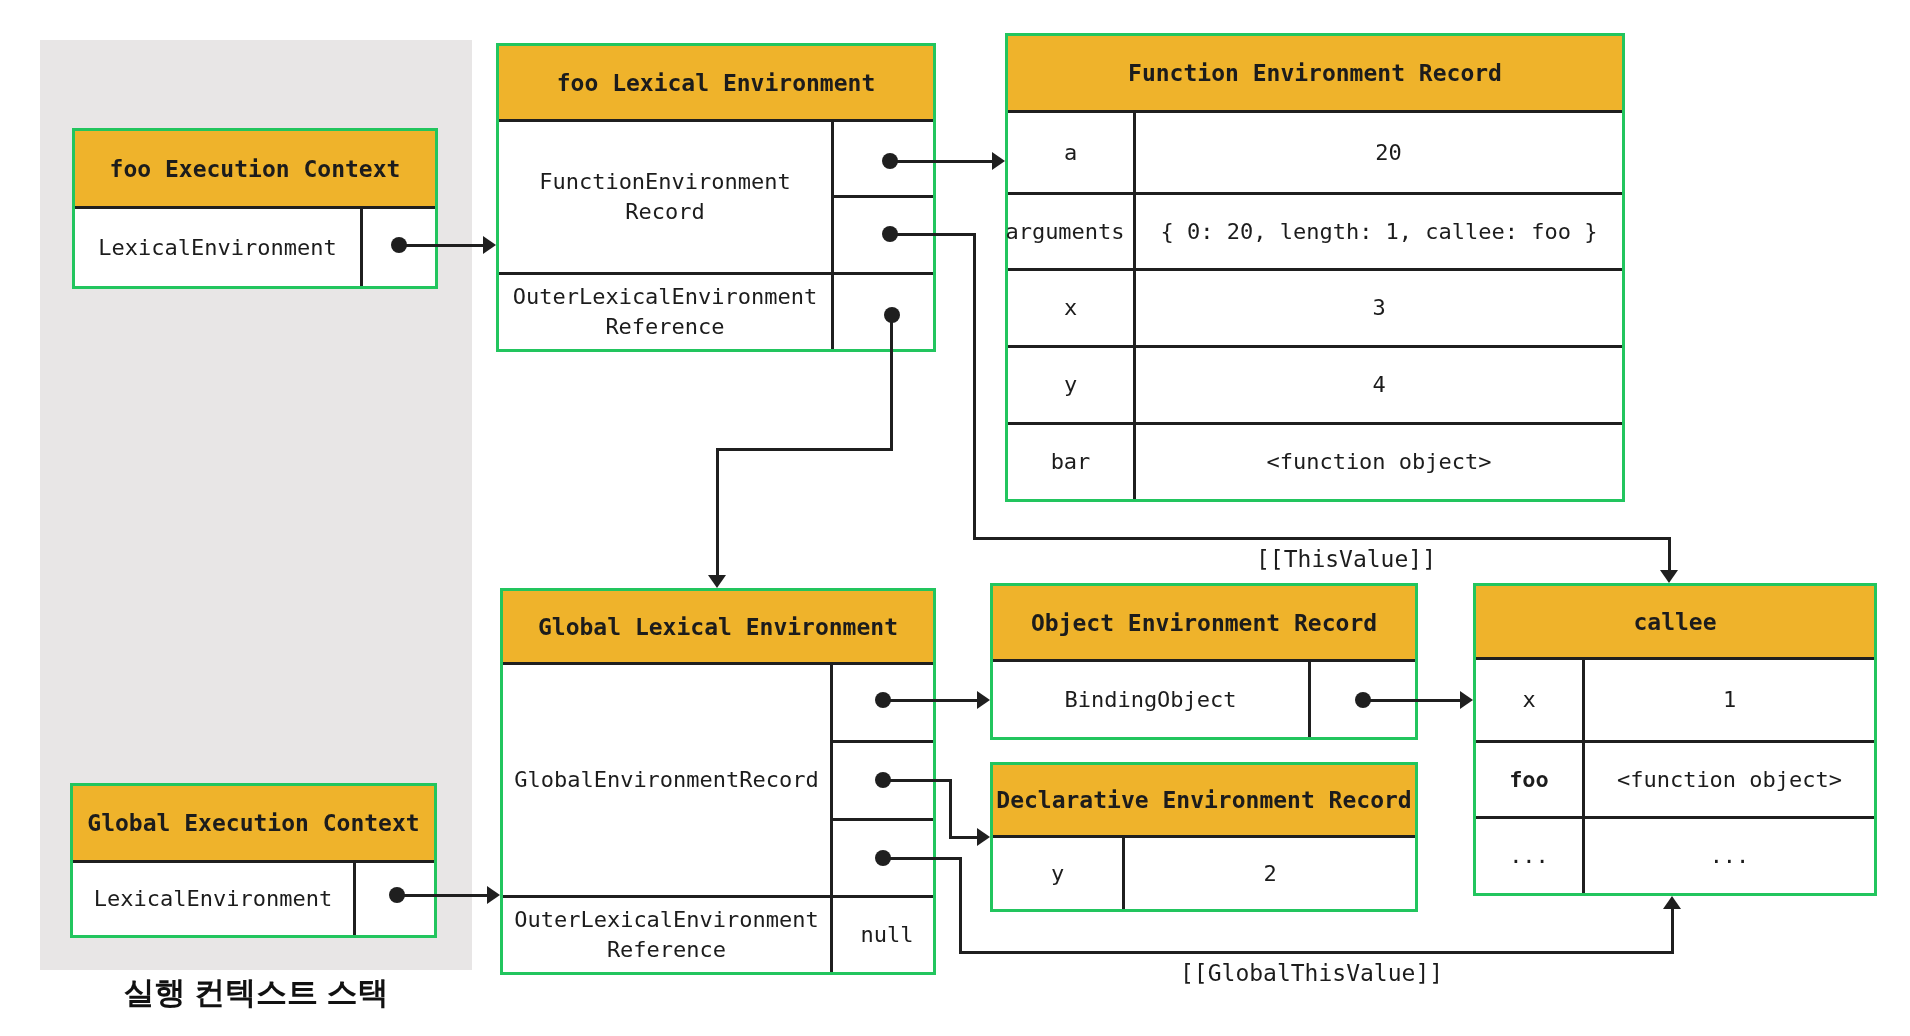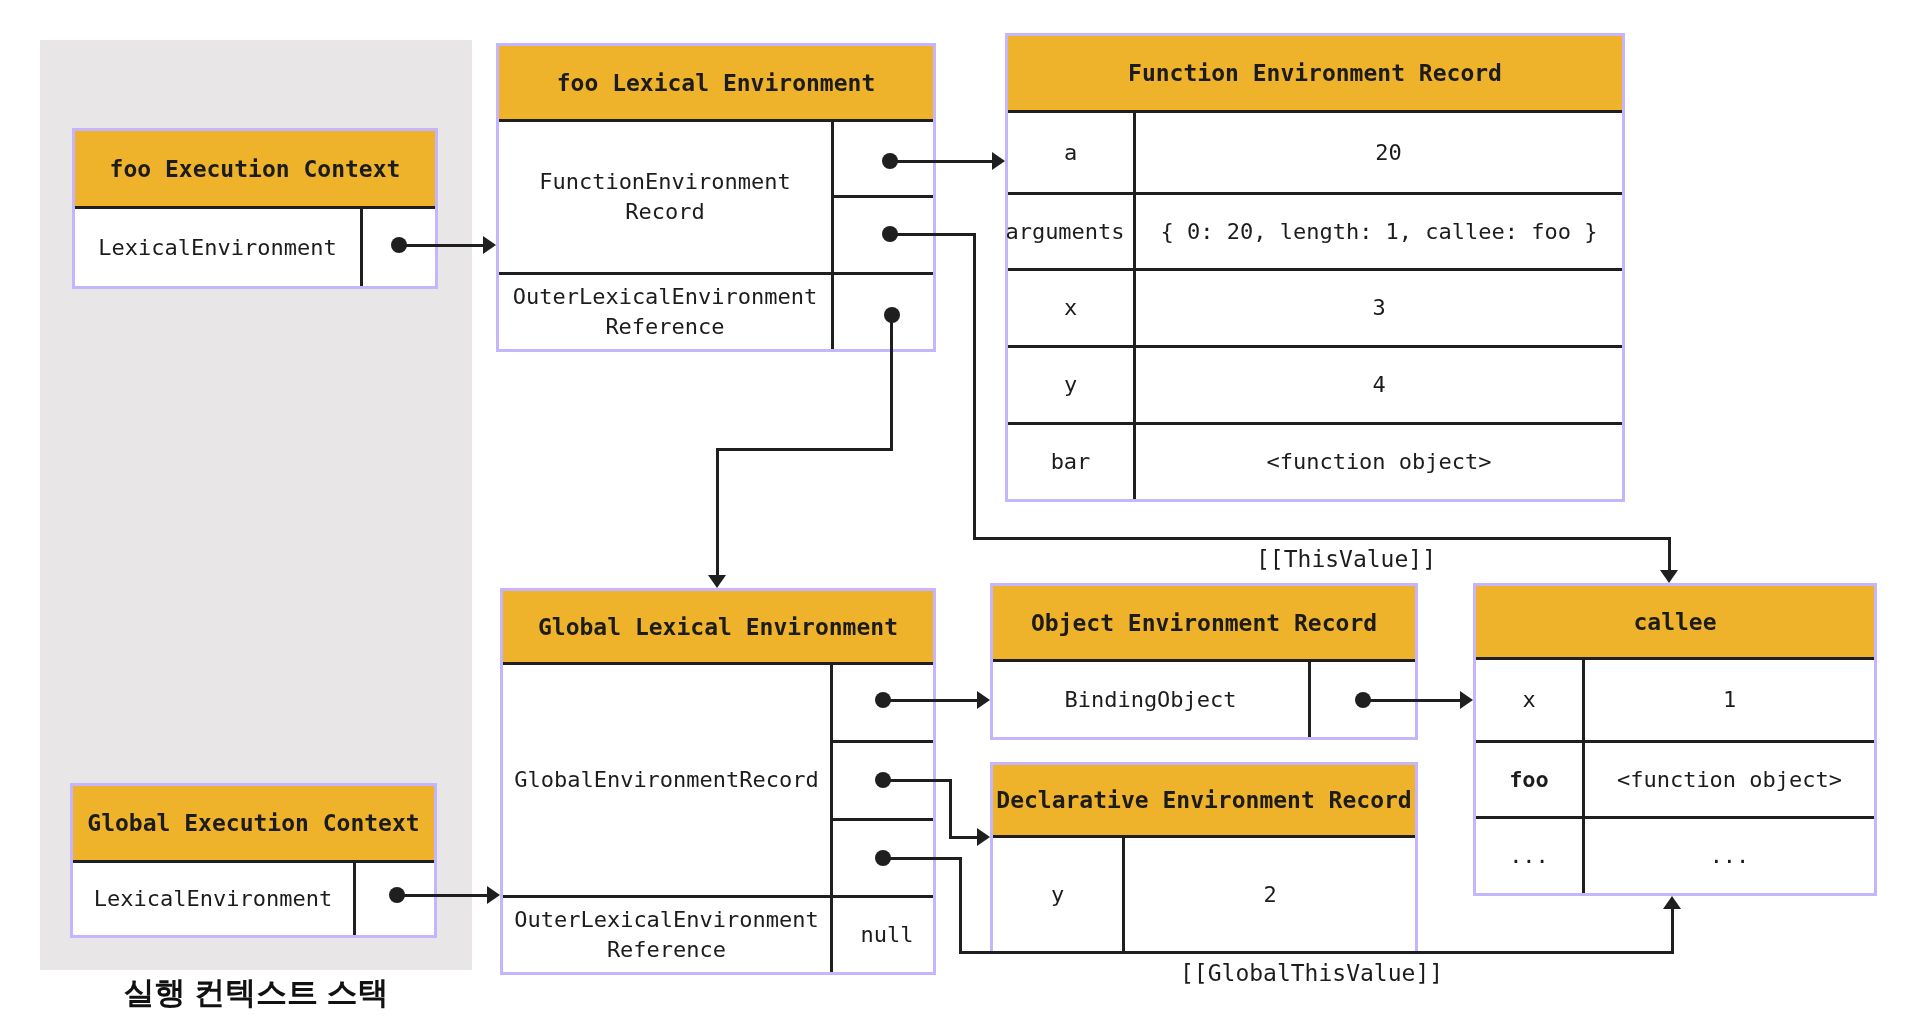--- a/index.html
+++ b/index.html
@@ -1,19 +1,19 @@
 <!DOCTYPE html>
 <html><head>
 <meta charset="utf-8">
 <style>
   html,body{margin:0;padding:0;background:#fff;}
   #stage{position:relative;width:1910px;height:1036px;background:#fff;overflow:hidden;
          font-family:"DejaVu Sans Mono","Liberation Mono",monospace;color:#1c1c1c;}
   .panel{position:absolute;background:#e8e6e6;}
-  .box{position:absolute;background:#fff;border:3px solid #c4b5fd;box-sizing:border-box;}
+  .box{position:absolute;background:#fff;border:3px solid #22c55e;box-sizing:border-box;}
   .bhead{position:absolute;left:0;right:0;top:0;background:#efb32b;border-bottom:3px solid #1f1f1f;
          box-sizing:border-box;display:flex;align-items:center;justify-content:center;
          font-weight:700;font-size:23px;letter-spacing:0;}
   .cell{position:absolute;display:flex;align-items:center;justify-content:center;
         text-align:center;font-size:22px;white-space:pre-line;line-height:1.35;}
   .hline,.vline{position:absolute;background:#1f1f1f;}
   .hline{height:3px;} .vline{width:3px;}
   .dot{position:absolute;width:16px;height:16px;border-radius:50%;background:#1f1f1f;}
   .arrR{position:absolute;width:0;height:0;border-top:9px solid transparent;
         border-bottom:9px solid transparent;border-left:13px solid #1f1f1f;}
@@ -81,21 +81,21 @@
     <div class="vline" style="left:327px;top:307px;height:74px;"></div>
     <div class="cell" style="left:346px;top:307px;width:76px;height:74px;">null</div>
   </div>
 
   <div class="box" style="left:990px;top:583px;width:428px;height:157px;">
     <div class="bhead" style="height:76px;">Object Environment Record</div>
     <div class="cell" style="left:0;top:76px;width:315px;bottom:0;">BindingObject</div>
     <div class="vline" style="left:315px;top:76px;bottom:0;"></div>
   </div>
 
-  <div class="box" style="left:990px;top:762px;width:428px;height:192px;">
+  <div class="box" style="left:990px;top:762px;width:428px;height:150px;">
     <div class="bhead" style="height:73px;">Declarative Environment Record</div>
     <div class="cell" style="left:0;top:73px;width:129px;bottom:0;">y</div>
     <div class="vline" style="left:129px;top:73px;bottom:0;"></div>
     <div class="cell" style="left:132px;top:73px;width:290px;bottom:0;">2</div>
   </div>
 
   <div class="box" style="left:1473px;top:583px;width:404px;height:313px;">
     <div class="bhead" style="height:74px;">callee</div>
     <div class="hline" style="left:0;width:398px;top:154px;"></div>
     <div class="hline" style="left:0;width:398px;top:230px;"></div>

